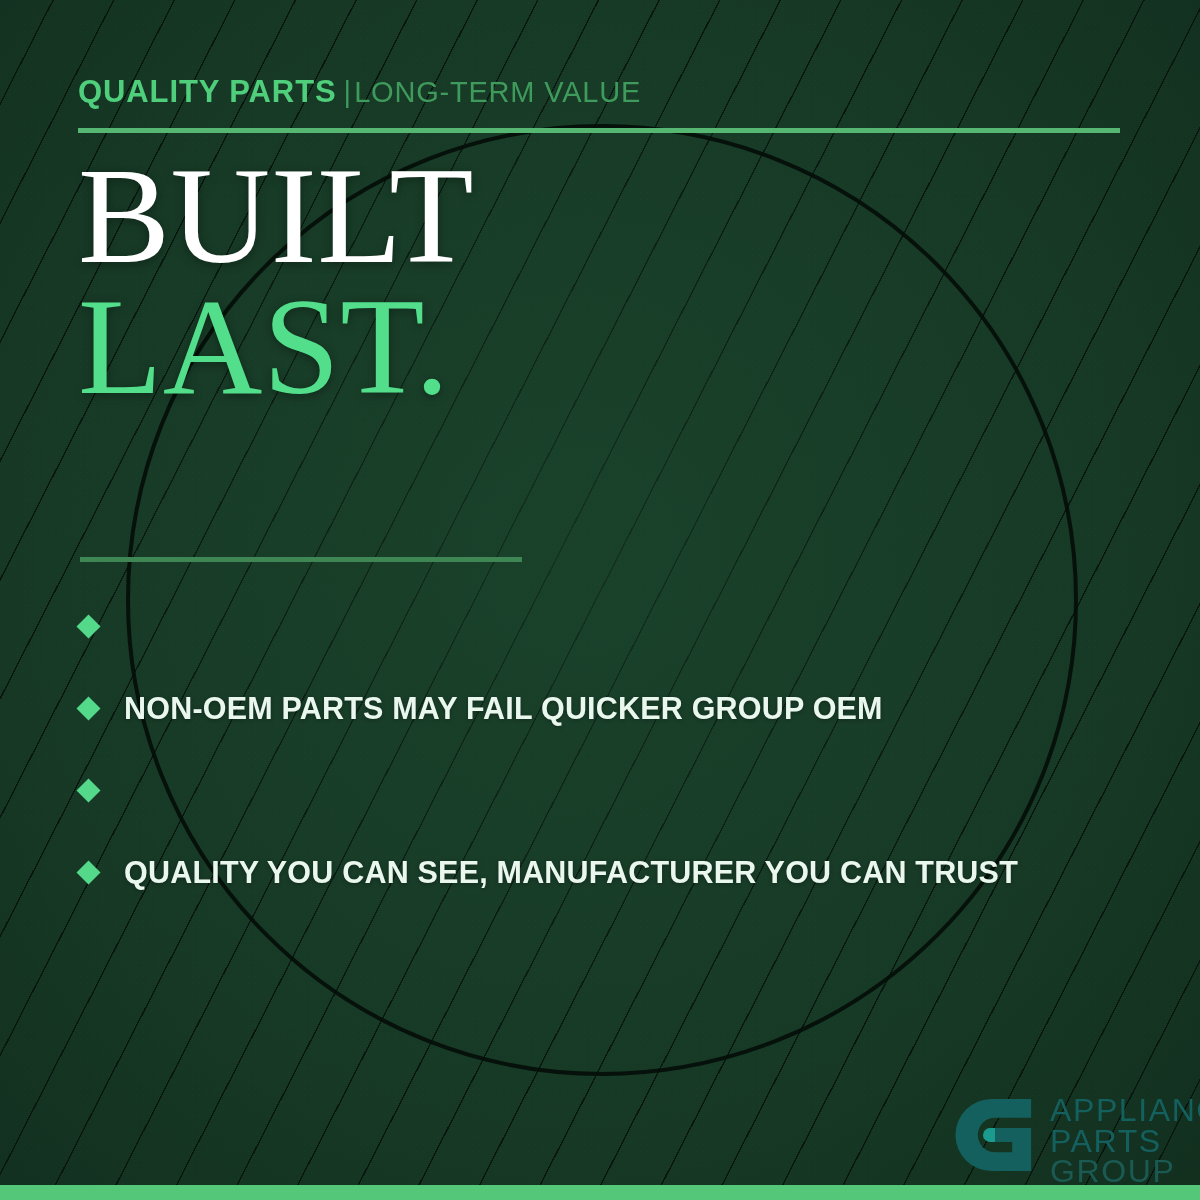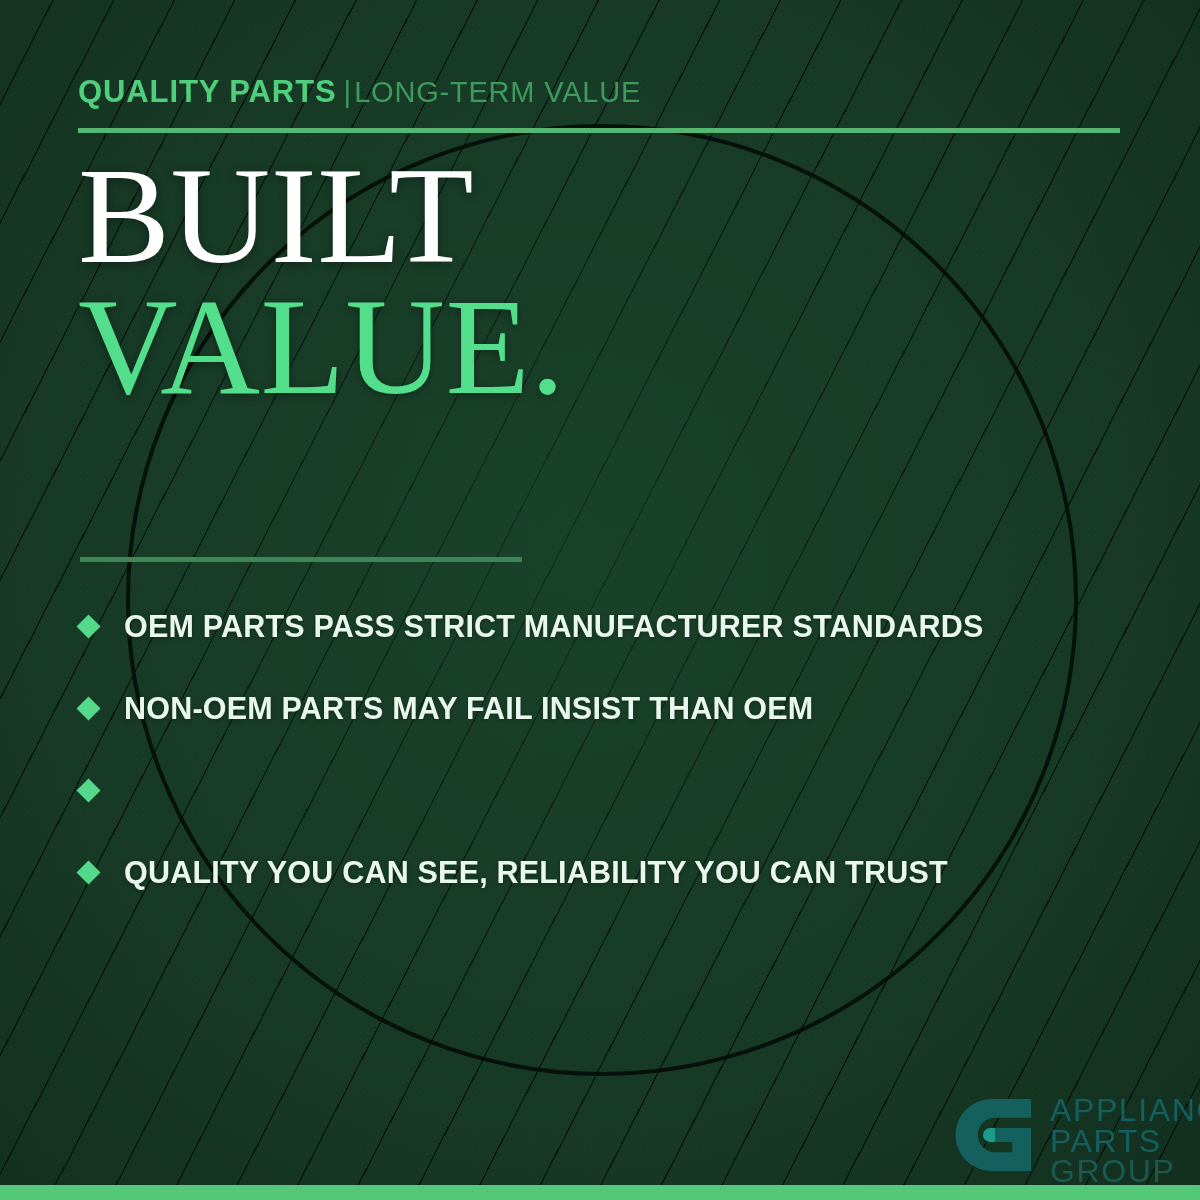--- a/index.html
+++ b/index.html
@@ -205,40 +205,39 @@
   <div class="circle-outline"></div>
 
   <div class="kicker">
     <span class="kicker-strong">QUALITY PARTS</span><span class="kicker-sep">|</span><span class="kicker-light">LONG-TERM VALUE</span>
   </div>
 
   <div class="rule-top"></div>
 
   <div class="headline">
     <span class="line l1">BUILT</span>
-    <span class="line l3">VALUE.</span>
+    <span class="line l3">LAST.</span>
   </div>
 
   <div class="rule-mid"></div>
 
   <div class="bullets">
     <div class="bullet">
       <span class="bullet-diamond"></span>
-      <span class="bullet-text">OEM PARTS PASS STRICT MANUFACTURER STANDARDS</span>
-    </div>
-    <div class="bullet">
-      <span class="bullet-diamond"></span>
-      <span class="bullet-text">NON-OEM PARTS MAY FAIL INSIST THAN OEM</span>
-    </div>
-    <div class="bullet">
-      <span class="bullet-diamond"></span>
-    </div>
-    <div class="bullet">
-      <span class="bullet-diamond"></span>
-      <span class="bullet-text">QUALITY YOU CAN SEE, RELIABILITY YOU CAN TRUST</span>
+    </div>
+    <div class="bullet">
+      <span class="bullet-diamond"></span>
+      <span class="bullet-text">NON-OEM PARTS MAY FAIL QUICKER GROUP OEM</span>
+    </div>
+    <div class="bullet">
+      <span class="bullet-diamond"></span>
+    </div>
+    <div class="bullet">
+      <span class="bullet-diamond"></span>
+      <span class="bullet-text">QUALITY YOU CAN SEE, MANUFACTURER YOU CAN TRUST</span>
     </div>
   </div>
 
   <div class="logo">
     <svg class="logo-mark" viewBox="0 0 100 100">
       <path d="M92 8 L92 30 L50 30 A20 20 0 0 0 50 70 L70 70 L70 58 L50 58 L50 42 L92 42 L92 92 L46 92 A42 42 0 0 1 46 8 Z" fill="#14605F"></path>
       <path d="M50 42 L50 58 L44 58 A8 8 0 0 1 44 42 Z" fill="#1b9b8e"></path>
     </svg>
     <div class="logo-words">
       <span class="logo-word w1">APPLIANCE</span>

